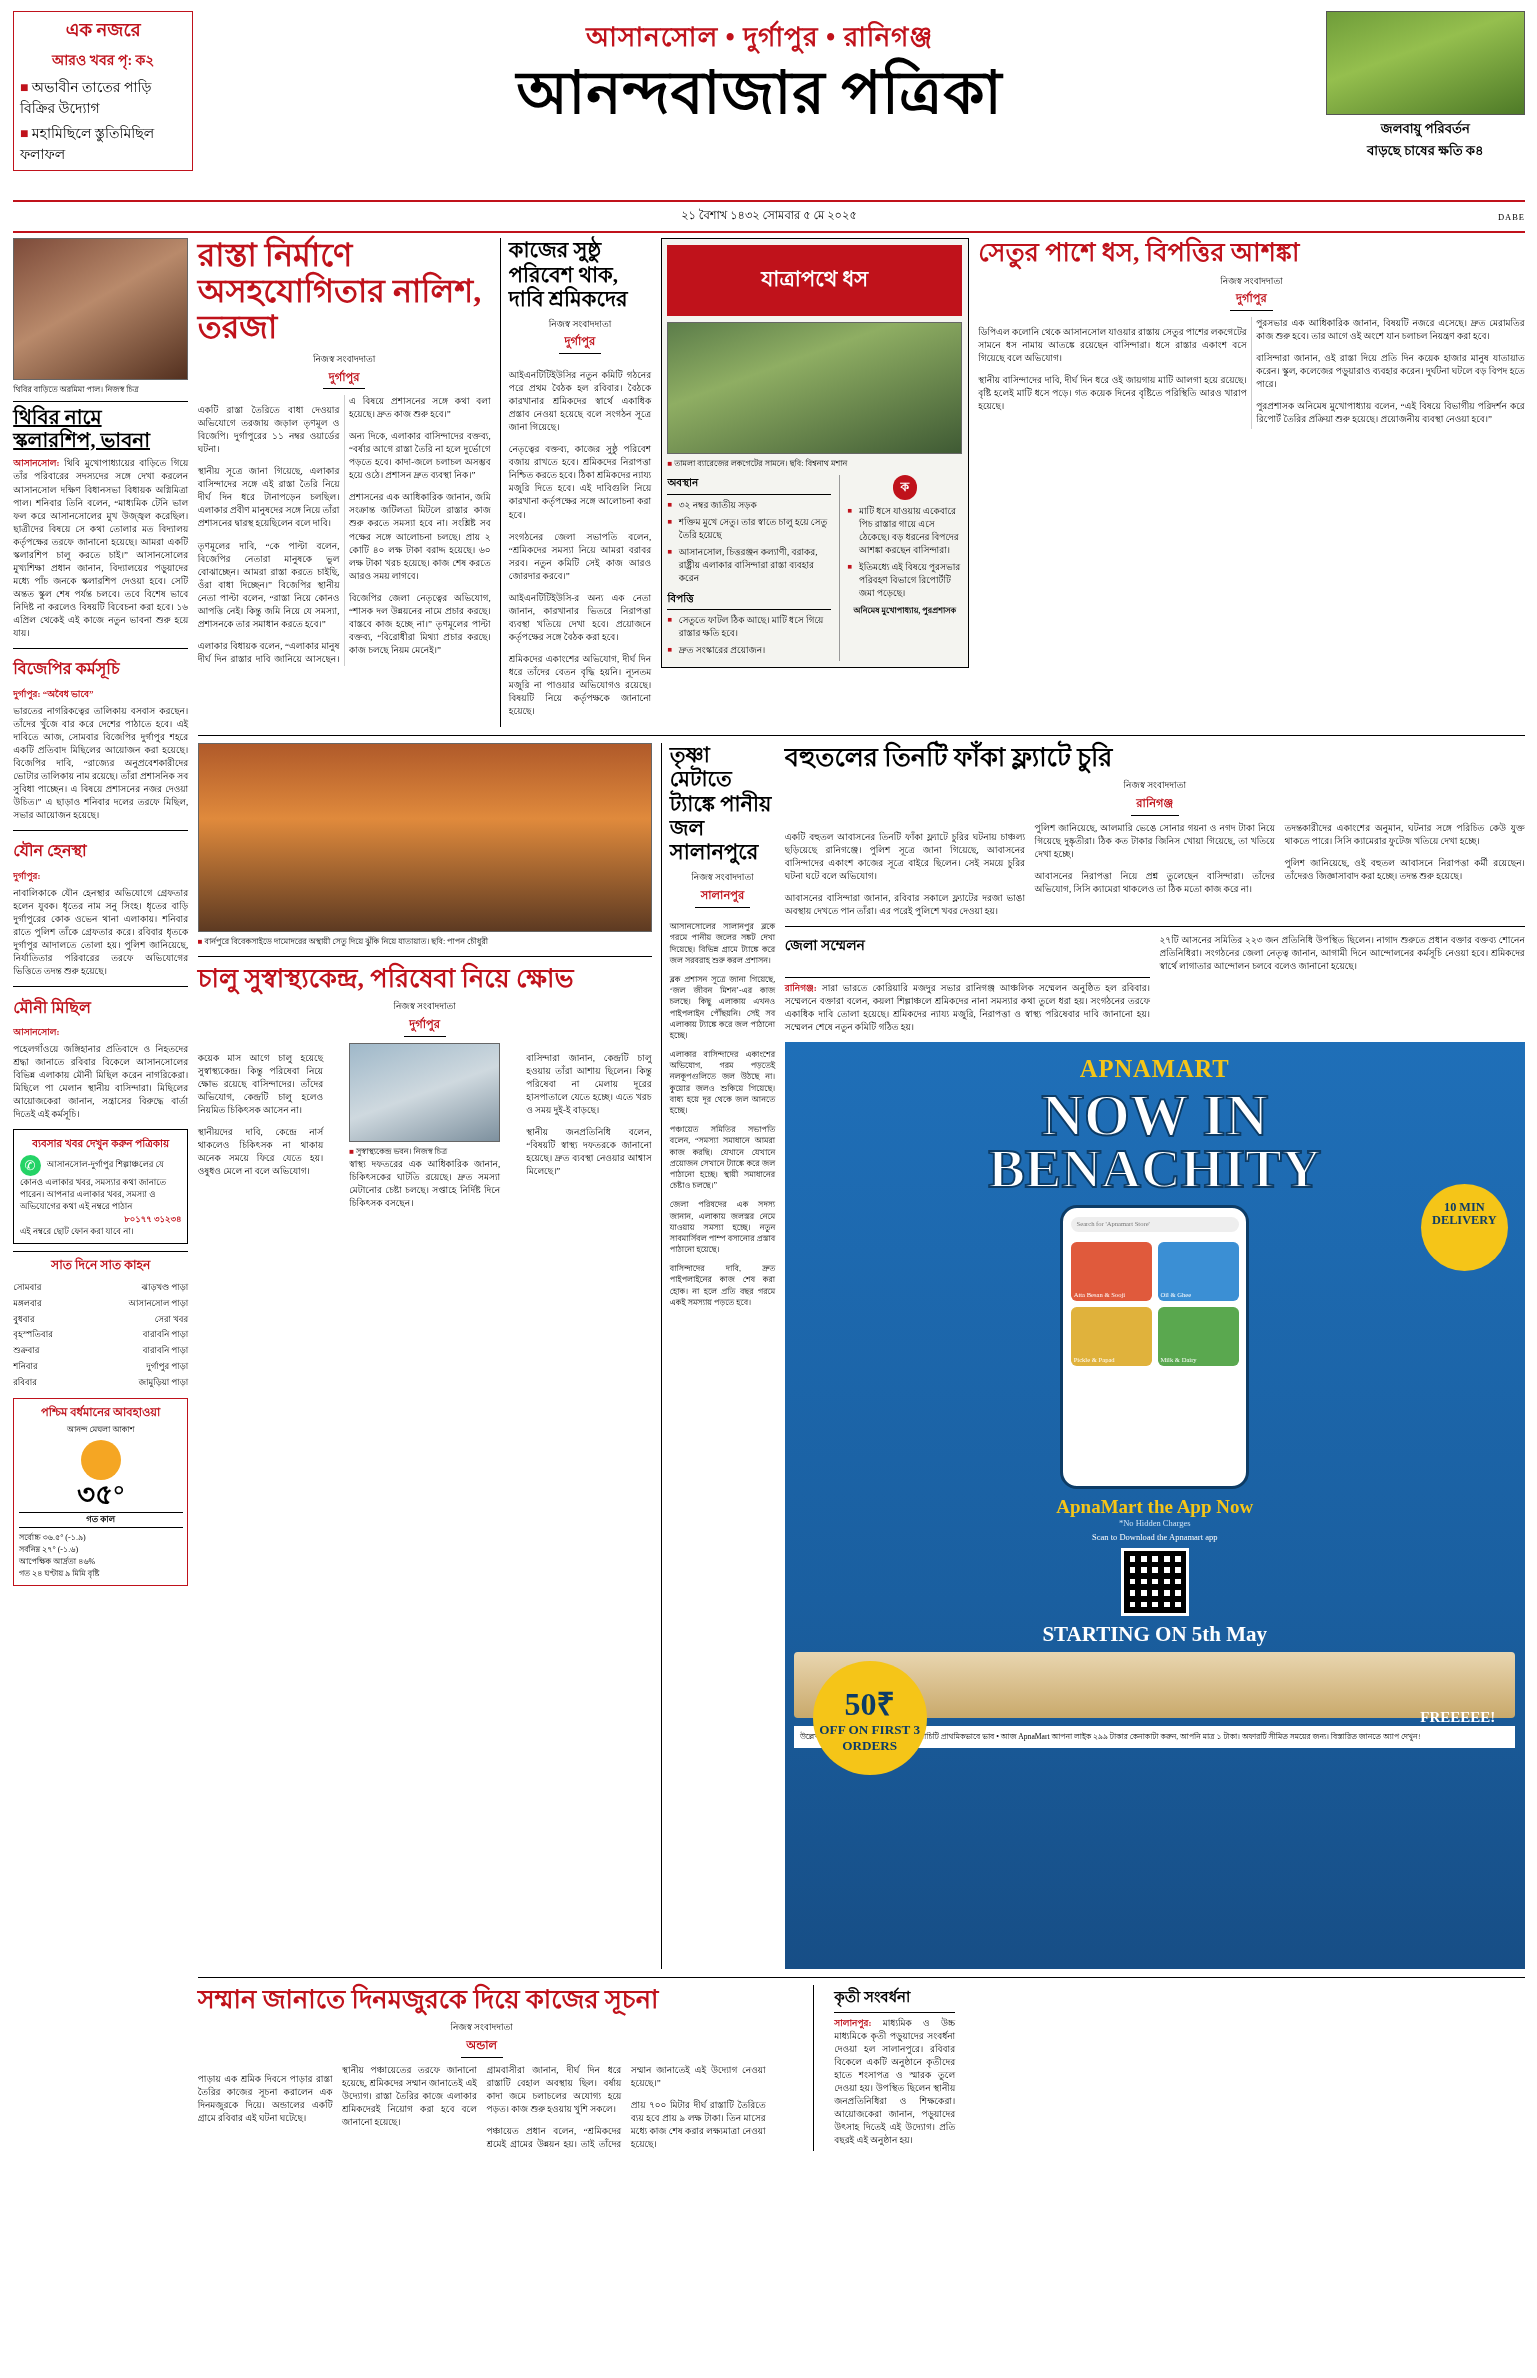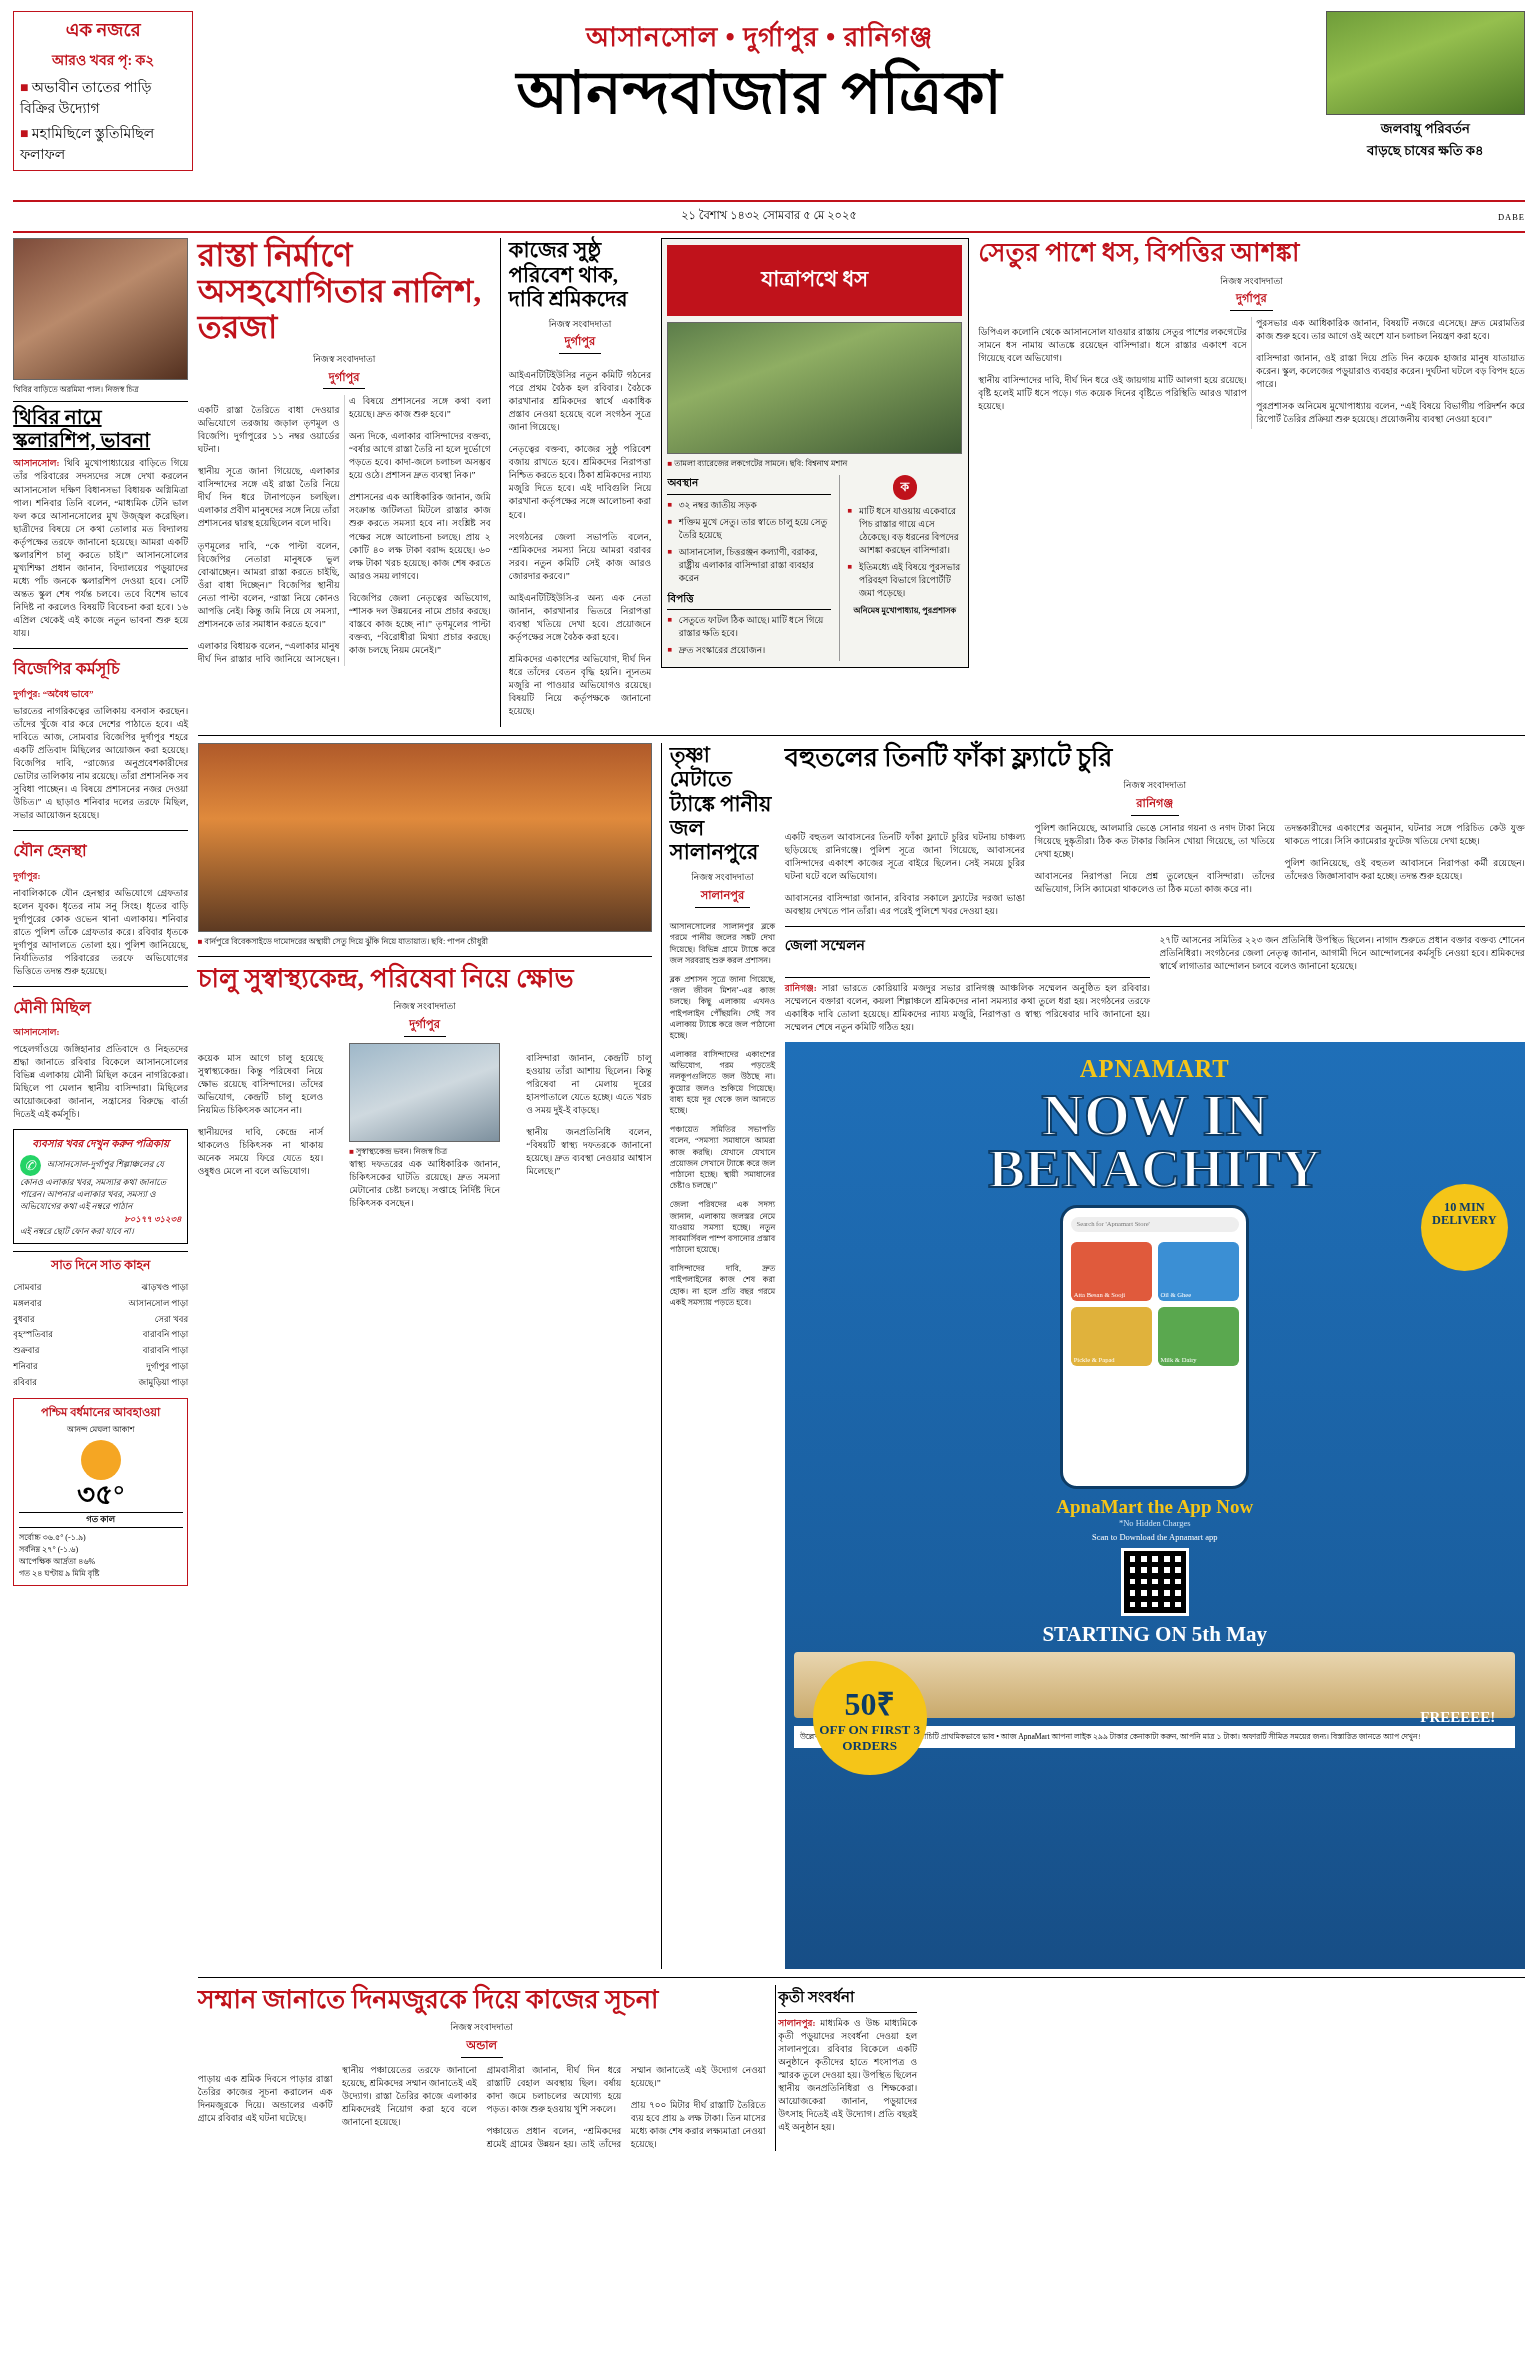--- a/index.html
+++ b/index.html
@@ -44,21 +44,21 @@
   .body-wrap { display:flex; gap:9.5px; margin-top:5.7px; }
   .col-left { width:175px; }
   .col-main { flex:1; }
 
   
   .rail-photo { width:100%; height:142px; background:linear-gradient(150deg,#7d4b3a,#b98a6b 45%,#53301f); border:0.9px solid #666; }
   .rail-cap { font-size:8px; margin:2.8px 0 4.7px; }
   .rail-head { font-size:20px; font-weight:bold; line-height:1.15; margin:3.8px 0 5.7px;text-decoration:underline; }
   .rail-sec { color:#c0121b; font-weight:bold; font-size:16px; margin:7.6px 0 3.8px; }
   .rail-flag { color:#c0121b; font-size:9px; font-weight:bold; margin-bottom:2.8px;}
-  .wa-box { border:0.9px solid #000; padding:5.7px; margin-top:7.6px; font-size:8.5px; line-height:1.45;font-style:italic; }
+  .wa-box { border:0.9px solid #000; padding:5.7px; margin-top:7.6px; font-size:8.5px; line-height:1.45; }
   .wa-title { color:#c0121b; font-weight:bold; font-size:10.4px; text-align:center; margin-bottom:3.8px;}
   .wa-num { color:#c0121b; font-weight:bold;text-align:right; }
   .wa-icon { width:21px; height:21px; border-radius:50%; background:#25d366; display:inline-block; vertical-align:middle; margin-right:3.8px; position:relative;}
   .wa-icon:after{content:"✆"; color:#fff; font-size:13.2px; position:absolute; left:4.7px; top:0.9px;}
 
   .seven { border-top:0.9px solid #000; margin-top:7.6px; padding-top:3.8px; }
   .seven h4 { color:#c0121b; font-size:12.3px; margin:0 0 3.8px; text-align:center; font-weight:bold;}
   .seven table { width:100%; font-size:8.5px; border-collapse:collapse; }
   .seven td { padding:0.9px 0; }
   .seven td:last-child { text-align:right; }
@@ -432,21 +432,21 @@
           <div class="byline">নিজস্ব সংবাদদাতা</div>
           <div class="place-wrap"><span class="place">অন্ডাল</span></div>
           <div class="cols4 small">
             <p>পাড়ায় এক শ্রমিক দিবসে পাড়ার রাস্তা তৈরির কাজের সূচনা করালেন এক দিনমজুরকে দিয়ে। অন্ডালের একটি গ্রামে রবিবার এই ঘটনা ঘটেছে।</p>
             <p>স্থানীয় পঞ্চায়েতের তরফে জানানো হয়েছে, শ্রমিকদের সম্মান জানাতেই এই উদ্যোগ। রাস্তা তৈরির কাজে এলাকার শ্রমিকদেরই নিয়োগ করা হবে বলে জানানো হয়েছে।</p>
             <p>গ্রামবাসীরা জানান, দীর্ঘ দিন ধরে রাস্তাটি বেহাল অবস্থায় ছিল। বর্ষায় কাদা জমে চলাচলের অযোগ্য হয়ে পড়ত। কাজ শুরু হওয়ায় খুশি সকলে।</p>
             <p>পঞ্চায়েত প্রধান বলেন, “শ্রমিকদের শ্রমেই গ্রামের উন্নয়ন হয়। তাই তাঁদের সম্মান জানাতেই এই উদ্যোগ নেওয়া হয়েছে।”</p>
             <p>প্রায় ৭০০ মিটার দীর্ঘ রাস্তাটি তৈরিতে ব্যয় হবে প্রায় ৯ লক্ষ টাকা। তিন মাসের মধ্যে কাজ শেষ করার লক্ষ্যমাত্রা নেওয়া হয়েছে।</p>
           </div>
         </div>
-        <div style="width:142px; border-left:0.9px solid #000; padding-left:2px;">
+        <div style="width:142px; border-left:0.9px solid #000; padding-left:20px;margin-left:38px;">
           <div style="font-size:15px; font-weight:bold; border-bottom:0.9px solid #000; padding-bottom:1.9px;">কৃতী সংবর্ধনা</div>
           <div class="small" style="margin-top:3.8px;">
             <b class="red">সালানপুর:</b>
             <span>মাধ্যমিক ও উচ্চ মাধ্যমিকে কৃতী পড়ুয়াদের সংবর্ধনা দেওয়া হল সালানপুরে। রবিবার বিকেলে একটি অনুষ্ঠানে কৃতীদের হাতে শংসাপত্র ও স্মারক তুলে দেওয়া হয়। উপস্থিত ছিলেন স্থানীয় জনপ্রতিনিধিরা ও শিক্ষকেরা। আয়োজকেরা জানান, পড়ুয়াদের উৎসাহ দিতেই এই উদ্যোগ। প্রতি বছরই এই অনুষ্ঠান হয়।</span>
           </div>
         </div>
       </div>
 
     </div>
   </div>

